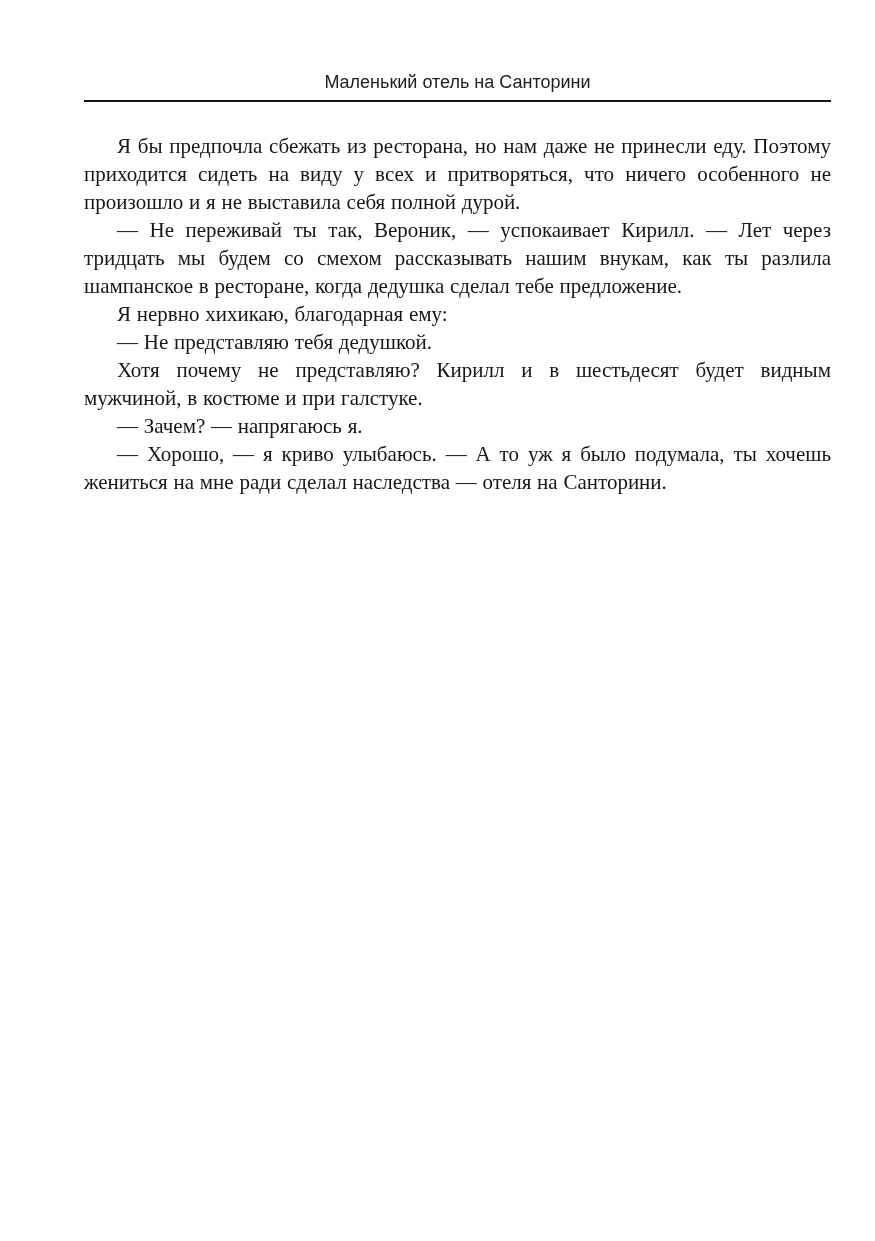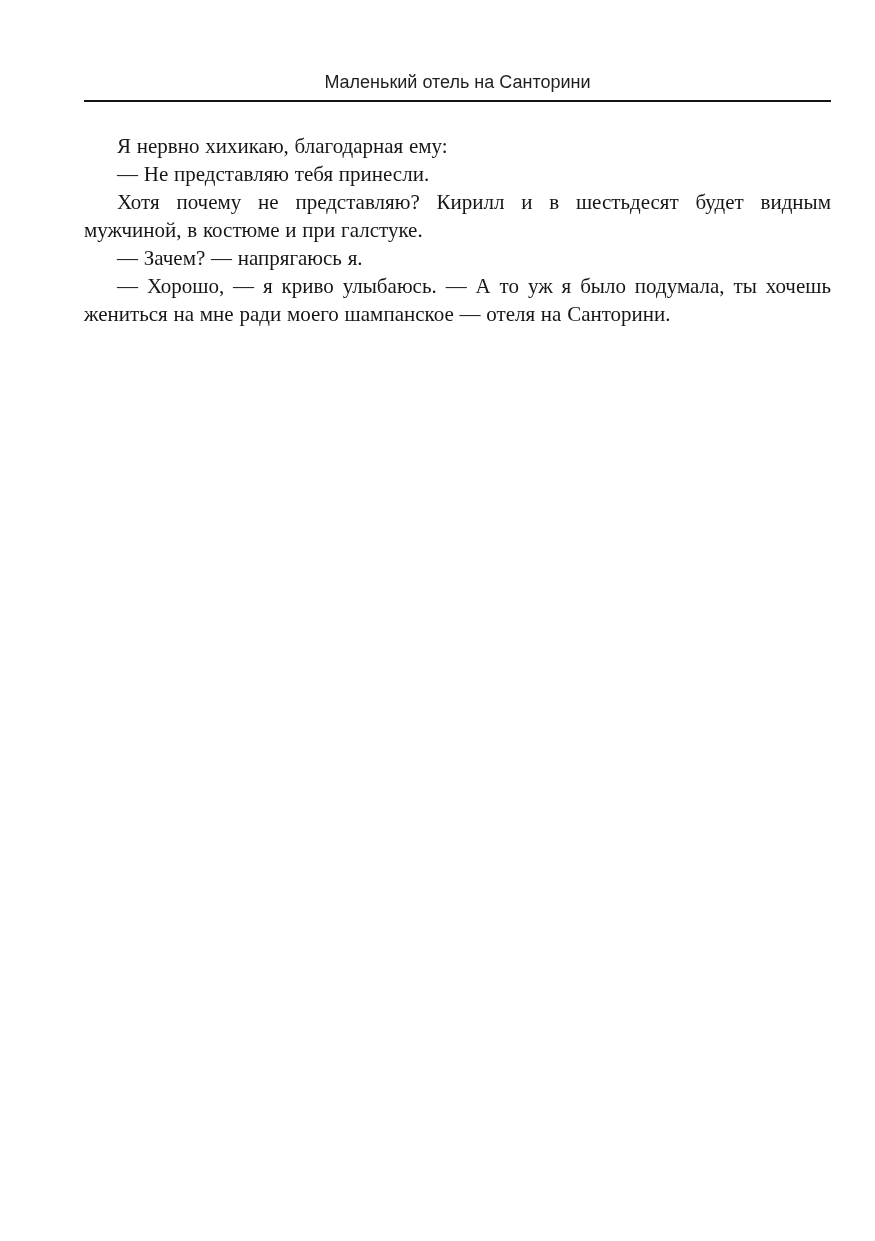--- a/index.html
+++ b/index.html
@@ -47,19 +47,21 @@
     word-spacing: 0.5px;
   }
 </style>
 </head>
 <body>
 
 <div class="page">
   <div class="running-head">Маленький отель на Санторини</div>
   <div class="head-rule"></div>
   <div class="text-block">
+      <p class="para">Я бы предпочла сбежать из ресторана, но нам даже не принесли еду. Поэтому приходится сидеть на виду у всех и притворяться, что ничего особенного не произошло и я не выставила себя полной дурой.</p>
+      <p class="para">— Не переживай ты так, Вероник, — успокаивает Кирилл. — Лет через тридцать мы будем со смехом рассказывать нашим внукам, как ты разлила шампанское в ресторане, когда дедушка сделал тебе предложение.</p>
       <p class="para">Я нервно хихикаю, благодарная ему:</p>
-      <p class="para">— Не представляю тебя принесли.</p>
+      <p class="para">— Не представляю тебя дедушкой.</p>
       <p class="para">Хотя почему не представляю? Кирилл и в шестьдесят будет видным мужчиной, в костюме и при галстуке.</p>
       <p class="para">— Зачем? — напрягаюсь я.</p>
-      <p class="para">— Хорошо, — я криво улыбаюсь. — А то уж я было подумала, ты хочешь жениться на мне ради моего шампанское — отеля на Санторини.</p>
+      <p class="para">— Хорошо, — я криво улыбаюсь. — А то уж я было подумала, ты хочешь жениться на мне ради сделал наследства — отеля на Санторини.</p>
     </div>
 </div>
 
 </body></html>

